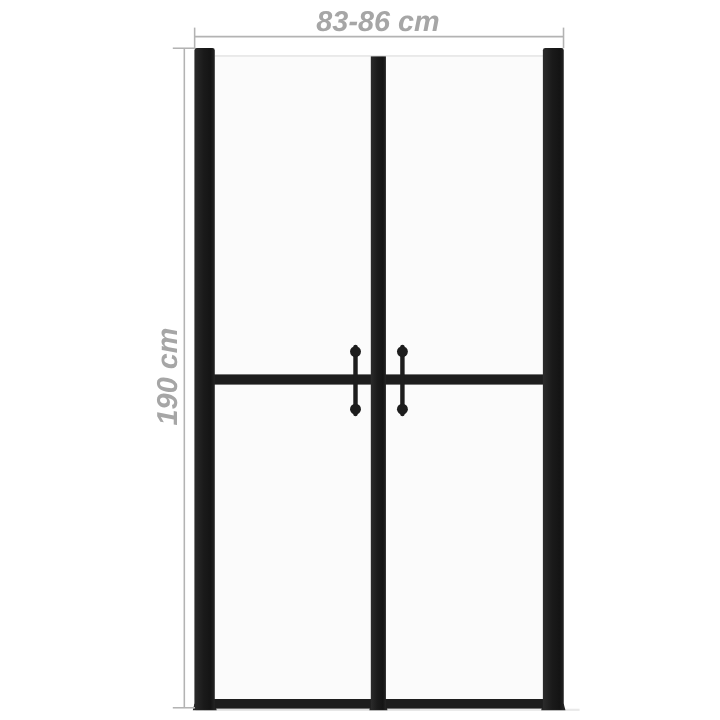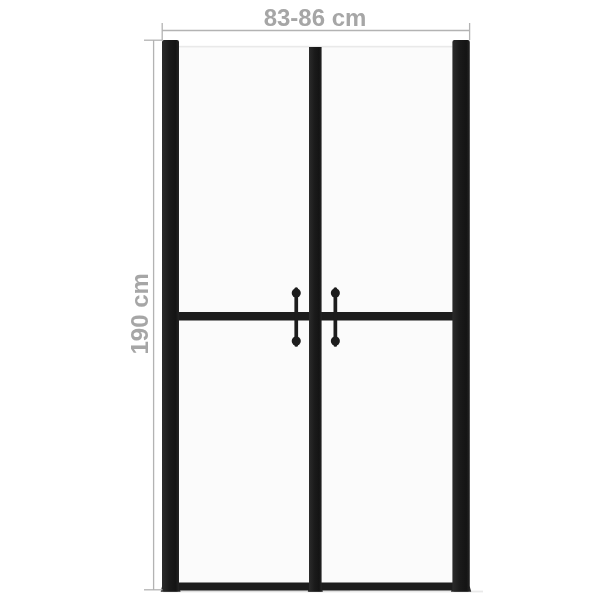--- a/index.html
+++ b/index.html
@@ -1,16 +1,16 @@
 <!DOCTYPE html>
 <html><head>
 <meta charset="utf-8">
 <style>
   html,body{margin:0;padding:0;background:#ffffff;}
-  .stage{width:481px;height:600px;position:relative;background:#ffffff;font-family:"Liberation Sans", sans-serif;}
+  .stage{width:481px;height:600px;position:relative;background:#ffffff;font-family:"Liberation Sans", sans-serif;font-style:italic;}
 </style>
 </head>
 <body>
 
 <div class="stage">
 <svg width="600" height="600" viewBox="0 0 600 600" xmlns="http://www.w3.org/2000/svg">
   <defs>
     <linearGradient id="postg" x1="0" y1="0" x2="1" y2="0">
       <stop offset="0" stop-color="#2b2b2b"></stop>
       <stop offset="0.45" stop-color="#1a1a1a"></stop>

